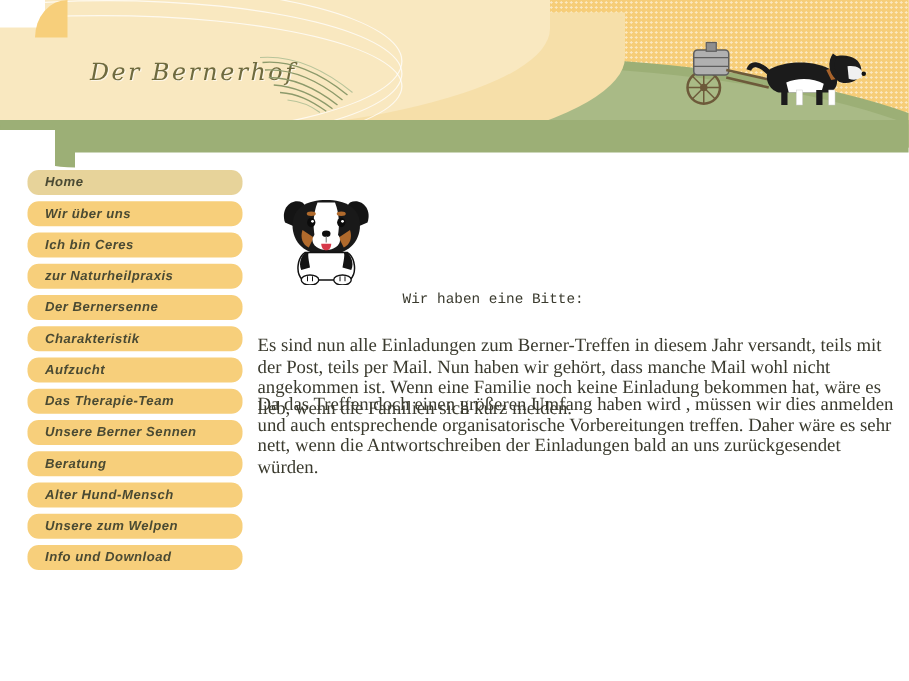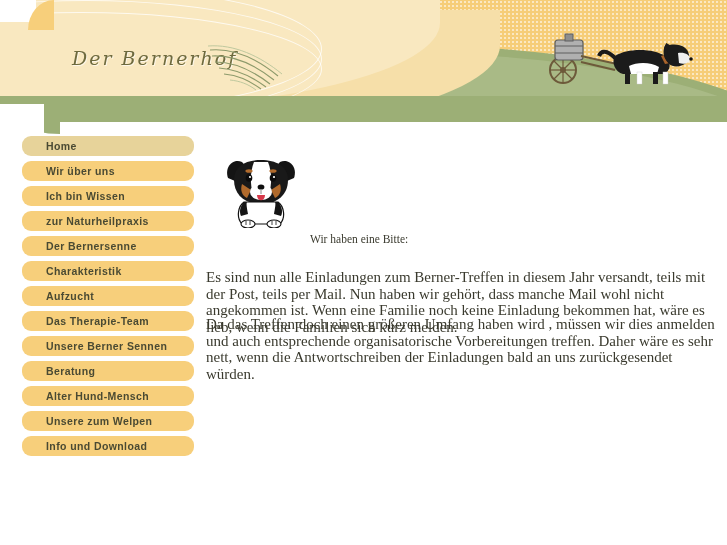--- a/index.html
+++ b/index.html
@@ -164,26 +164,27 @@
     left: 22px;
     top: 136px;
     width: 172px;
   }
   .nav-item {
     position: relative;
     display: block;
     height: 16px;
     line-height: 16px;
     margin-bottom: 5px;
-    padding: 2px 0 2px 24px;
+    padding: 2px 0 2px 14px;
     background: #f7cf7b;
     border-radius: 9px;
     font-family: "Liberation Sans", sans-serif;
     font-size: 10.5px;
     font-weight: bold;
+    font-style: italic;
     color: #4a4a33;
     letter-spacing: 0.4px;
     white-space: nowrap;
     cursor: pointer;
     box-sizing: content-box;
   }
   .nav-item.active {
     background: #e7d39a;
     color: #4a4a33;
   }
@@ -197,25 +198,25 @@
   }
   #dog-figure {
     position: absolute;
     left: 14px;
     top: 6px;
     width: 82px;
     height: 72px;
   }
   #intro-line {
     position: absolute;
-    left: 104px;
+    left: 116px;
     top: 83px;
     font-size: 11.5px;
     color: #3a3a2e;
-    font-family: Liberation Serif, serif;
+    font-family: Liberation Mono, monospace;
   }
   .para {
     position: relative;
     font-size: 15px;
     line-height: 16.5px;
     color: #3a3a2e;
     text-align: left;
     font-family: Liberation Serif, serif;
   }
   #para1 {
@@ -308,21 +309,21 @@
   <div id="green-shelf-round"></div>
 
   <nav id="sidebar">
     <div class="nav-item active">
       <span>Home</span>
     </div>
     <div class="nav-item">
       <span>Wir über uns</span>
     </div>
     <div class="nav-item">
-      <span>Ich bin Wissen</span>
+      <span>Ich bin Ceres</span>
     </div>
     <div class="nav-item">
       <span>zur Naturheilpraxis</span>
     </div>
     <div class="nav-item">
       <span>Der Bernersenne</span>
     </div>
     <div class="nav-item">
       <span>Charakteristik</span>
     </div>

